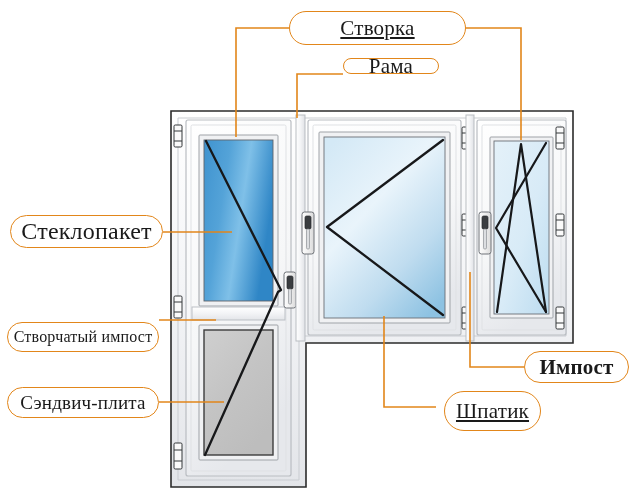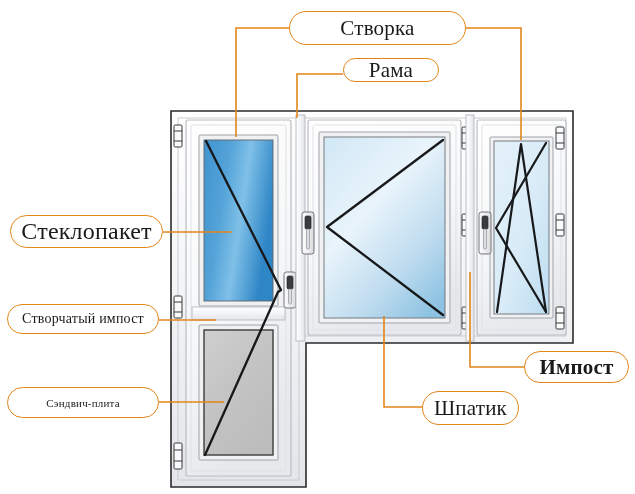--- a/index.html
+++ b/index.html
@@ -32,22 +32,22 @@
     font-family: "Liberation Serif", "DejaVu Serif", serif;
     display: flex;
     align-items: center;
     justify-content: center;
     white-space: nowrap;
     letter-spacing: 0.2px;
     z-index: 5;
   }
   .callout.big { font-size: 21px; }
   .callout.med { font-size: 24px; }
-  .callout.small { font-size: 11px; }
-  .callout.xsmall { font-size: 14px; }
+  .callout.small { font-size: 19px; }
+  .callout.xsmall { font-size: 16px; margin-top: 18px; }
 </style>
 </head>
 <body>
 
 <div id="canvas">
 
   <svg class="layer" viewBox="0 0 635 494">
     <defs>
       <linearGradient id="gDoorGlass" x1="0" y1="0" x2="1" y2="0.35">
         <stop offset="0%" stop-color="#3f93cf"></stop>
@@ -218,41 +218,41 @@
       <path d="M159,320 L216,320"></path>
 
       <path d="M159,402 L224,402"></path>
 
       <path d="M524,367 L470,367 L470,272"></path>
 
       <path d="M436,407 L384,407 L384,316"></path>
     </g>
   </svg>
 
-  <div class="callout big" style="left:289px; top:11px; width:177px; height:34px;">
+  <div class="callout big" style="left:289px; top:11px; width:177px; height:34px;text-decoration:underline;">
     <span>Створка</span>
   </div>
 
-  <div class="callout big" style="left:343px; top:58px; width:96px; height:24px;">
+  <div class="callout big" style="left:343px; top:58px; width:96px; height:16px;">
     <span>Рама</span>
   </div>
 
   <div class="callout med" style="left:10px; top:215px; width:153px; height:33px;">
     <span>Стеклопакет</span>
   </div>
 
   <div class="callout xsmall" style="left:7px; top:304px; width:152px; height:30px;">
     <span>Створчатый импост</span>
   </div>
 
   <div class="callout small" style="left:7px; top:387px; width:152px; height:31px;">
     <span>Сэндвич-плита</span>
   </div>
 
   <div class="callout big" style="left:524px; top:351px; width:105px; height:32px;font-weight:bold;">
     <span>Импост</span>
   </div>
 
-  <div class="callout big" style="left:422px; top:391px; width:97px; height:34px;">
+  <div class="callout big" style="left:444px; top:391px; width:97px; height:40px;text-decoration:underline;">
     <span>Шпатик</span>
   </div>
 
 </div>
 
 </body></html>

